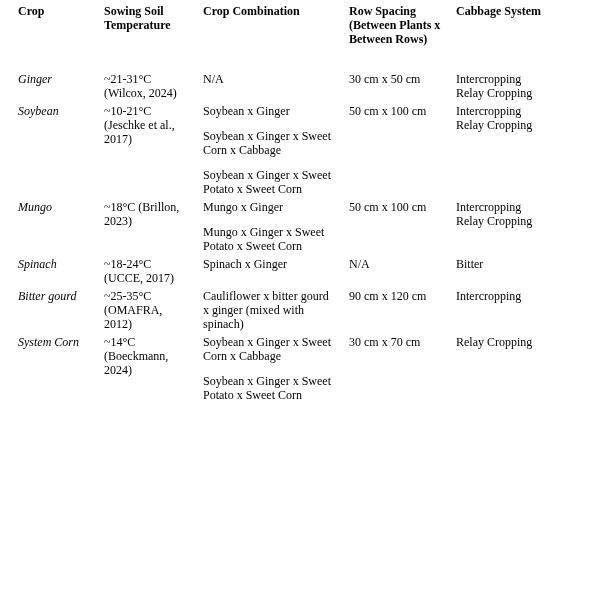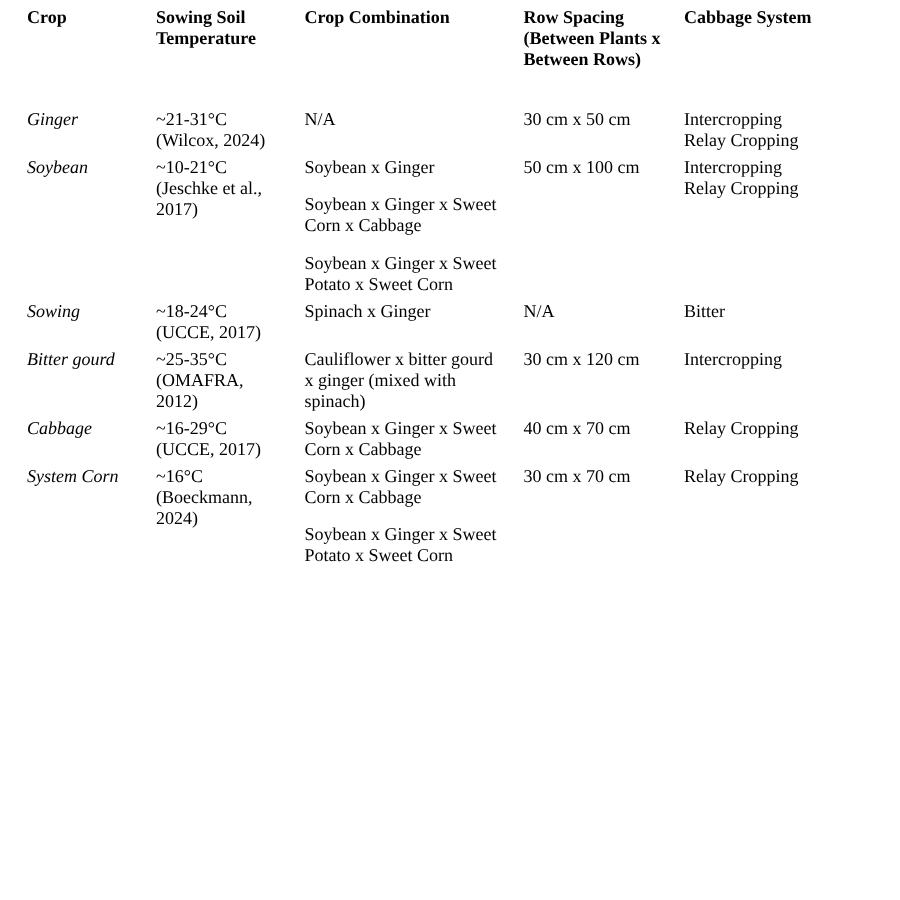--- a/index.html
+++ b/index.html
@@ -89,55 +89,57 @@
           <div class="para">Soybean x Ginger x Sweet Corn x Cabbage</div>
           <div class="para">Soybean x Ginger x Sweet Potato x Sweet Corn</div>
         </td>
         <td class="spacing">50 cm x 100 cm</td>
         <td class="system">
           <div class="line">Intercropping</div>
           <div class="line">Relay Cropping</div>
         </td>
       </tr>
       <tr>
-        <td class="crop">Sowing</td>
+        <td class="crop">Mungo</td>
+        <td class="temp">~18°C (Brillon, 2023)</td>
+        <td class="combo">
+          <div class="para">Mungo x Ginger</div>
+          <div class="para">Mungo x Ginger x Sweet Potato x Sweet Corn</div>
+        </td>
+        <td class="spacing">50 cm x 100 cm</td>
+        <td class="system">
+          <div class="line">Intercropping</div>
+          <div class="line">Relay Cropping</div>
+        </td>
+      </tr>
+      <tr>
+        <td class="crop">Spinach</td>
         <td class="temp">~18-24°C (UCCE, 2017)</td>
         <td class="combo">
           <div class="para">Spinach x Ginger</div>
         </td>
         <td class="spacing">N/A</td>
         <td class="system">
           <div class="line">Bitter</div>
         </td>
       </tr>
       <tr>
         <td class="crop">Bitter gourd</td>
         <td class="temp">~25-35°C (OMAFRA, 2012)</td>
         <td class="combo">
           <div class="para">Cauliflower x bitter gourd x ginger (mixed with spinach)</div>
         </td>
-        <td class="spacing">30 cm x 120 cm</td>
+        <td class="spacing">90 cm x 120 cm</td>
         <td class="system">
           <div class="line">Intercropping</div>
         </td>
       </tr>
       <tr>
-        <td class="crop">Cabbage</td>
-        <td class="temp">~16-29°C (UCCE, 2017)</td>
-        <td class="combo">
-          <div class="para">Soybean x Ginger x Sweet Corn x Cabbage</div>
-        </td>
-        <td class="spacing">40 cm x 70 cm</td>
-        <td class="system">
-          <div class="line">Relay Cropping</div>
-        </td>
-      </tr>
-      <tr>
         <td class="crop">System Corn</td>
-        <td class="temp">~16°C (Boeckmann, 2024)</td>
+        <td class="temp">~14°C (Boeckmann, 2024)</td>
         <td class="combo">
           <div class="para">Soybean x Ginger x Sweet Corn x Cabbage</div>
           <div class="para">Soybean x Ginger x Sweet Potato x Sweet Corn</div>
         </td>
         <td class="spacing">30 cm x 70 cm</td>
         <td class="system">
           <div class="line">Relay Cropping</div>
         </td>
       </tr>
     </tbody>

